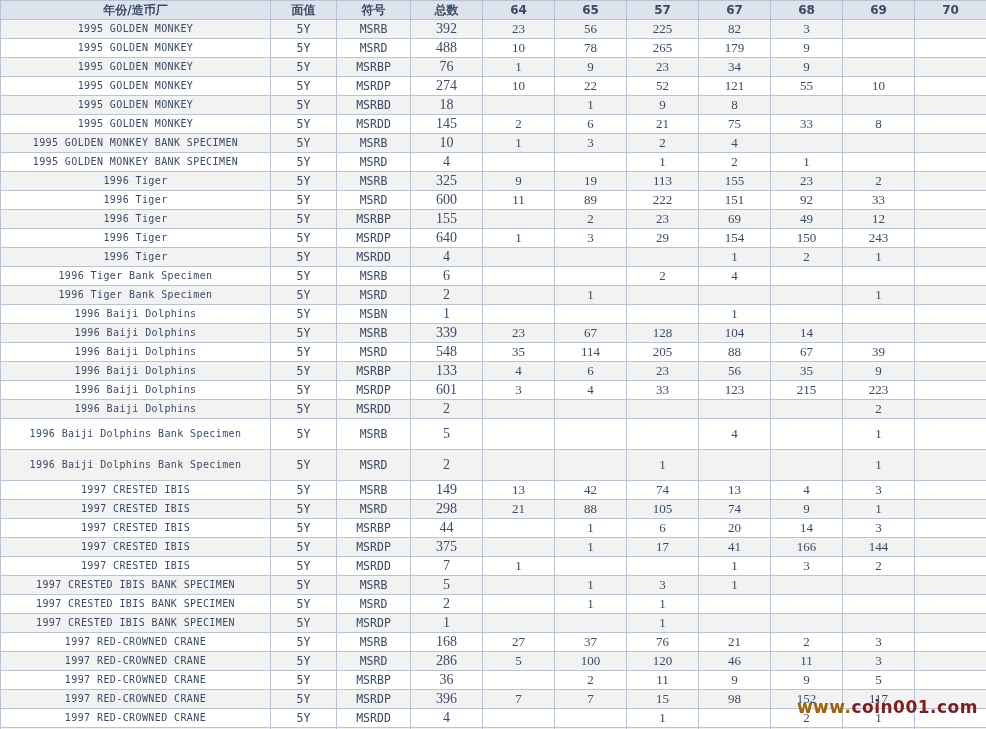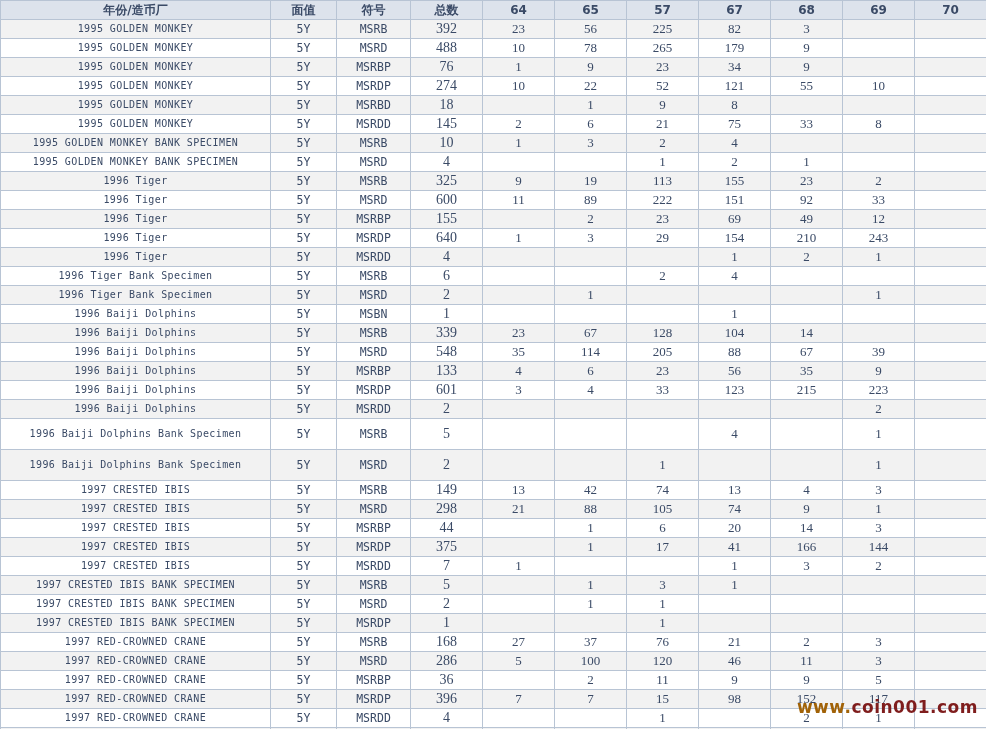--- a/index.html
+++ b/index.html
@@ -265,21 +265,21 @@
       </tr>
       <tr>
         <td class="name-cell">1996 Tiger</td>
         <td class="denom-cell">5Y</td>
         <td class="symbol-cell">MSRDP</td>
         <td class="total-cell">640</td>
         <td class="grade-cell">1</td>
         <td class="grade-cell">3</td>
         <td class="grade-cell">29</td>
         <td class="grade-cell">154</td>
-        <td class="grade-cell">210</td>
+        <td class="grade-cell">150</td>
         <td class="grade-cell">243</td>
         <td class="grade-cell"></td>
       </tr>
       <tr>
         <td class="name-cell">1996 Tiger</td>
         <td class="denom-cell">5Y</td>
         <td class="symbol-cell">MSRDD</td>
         <td class="total-cell">4</td>
         <td class="grade-cell"></td>
         <td class="grade-cell"></td>

